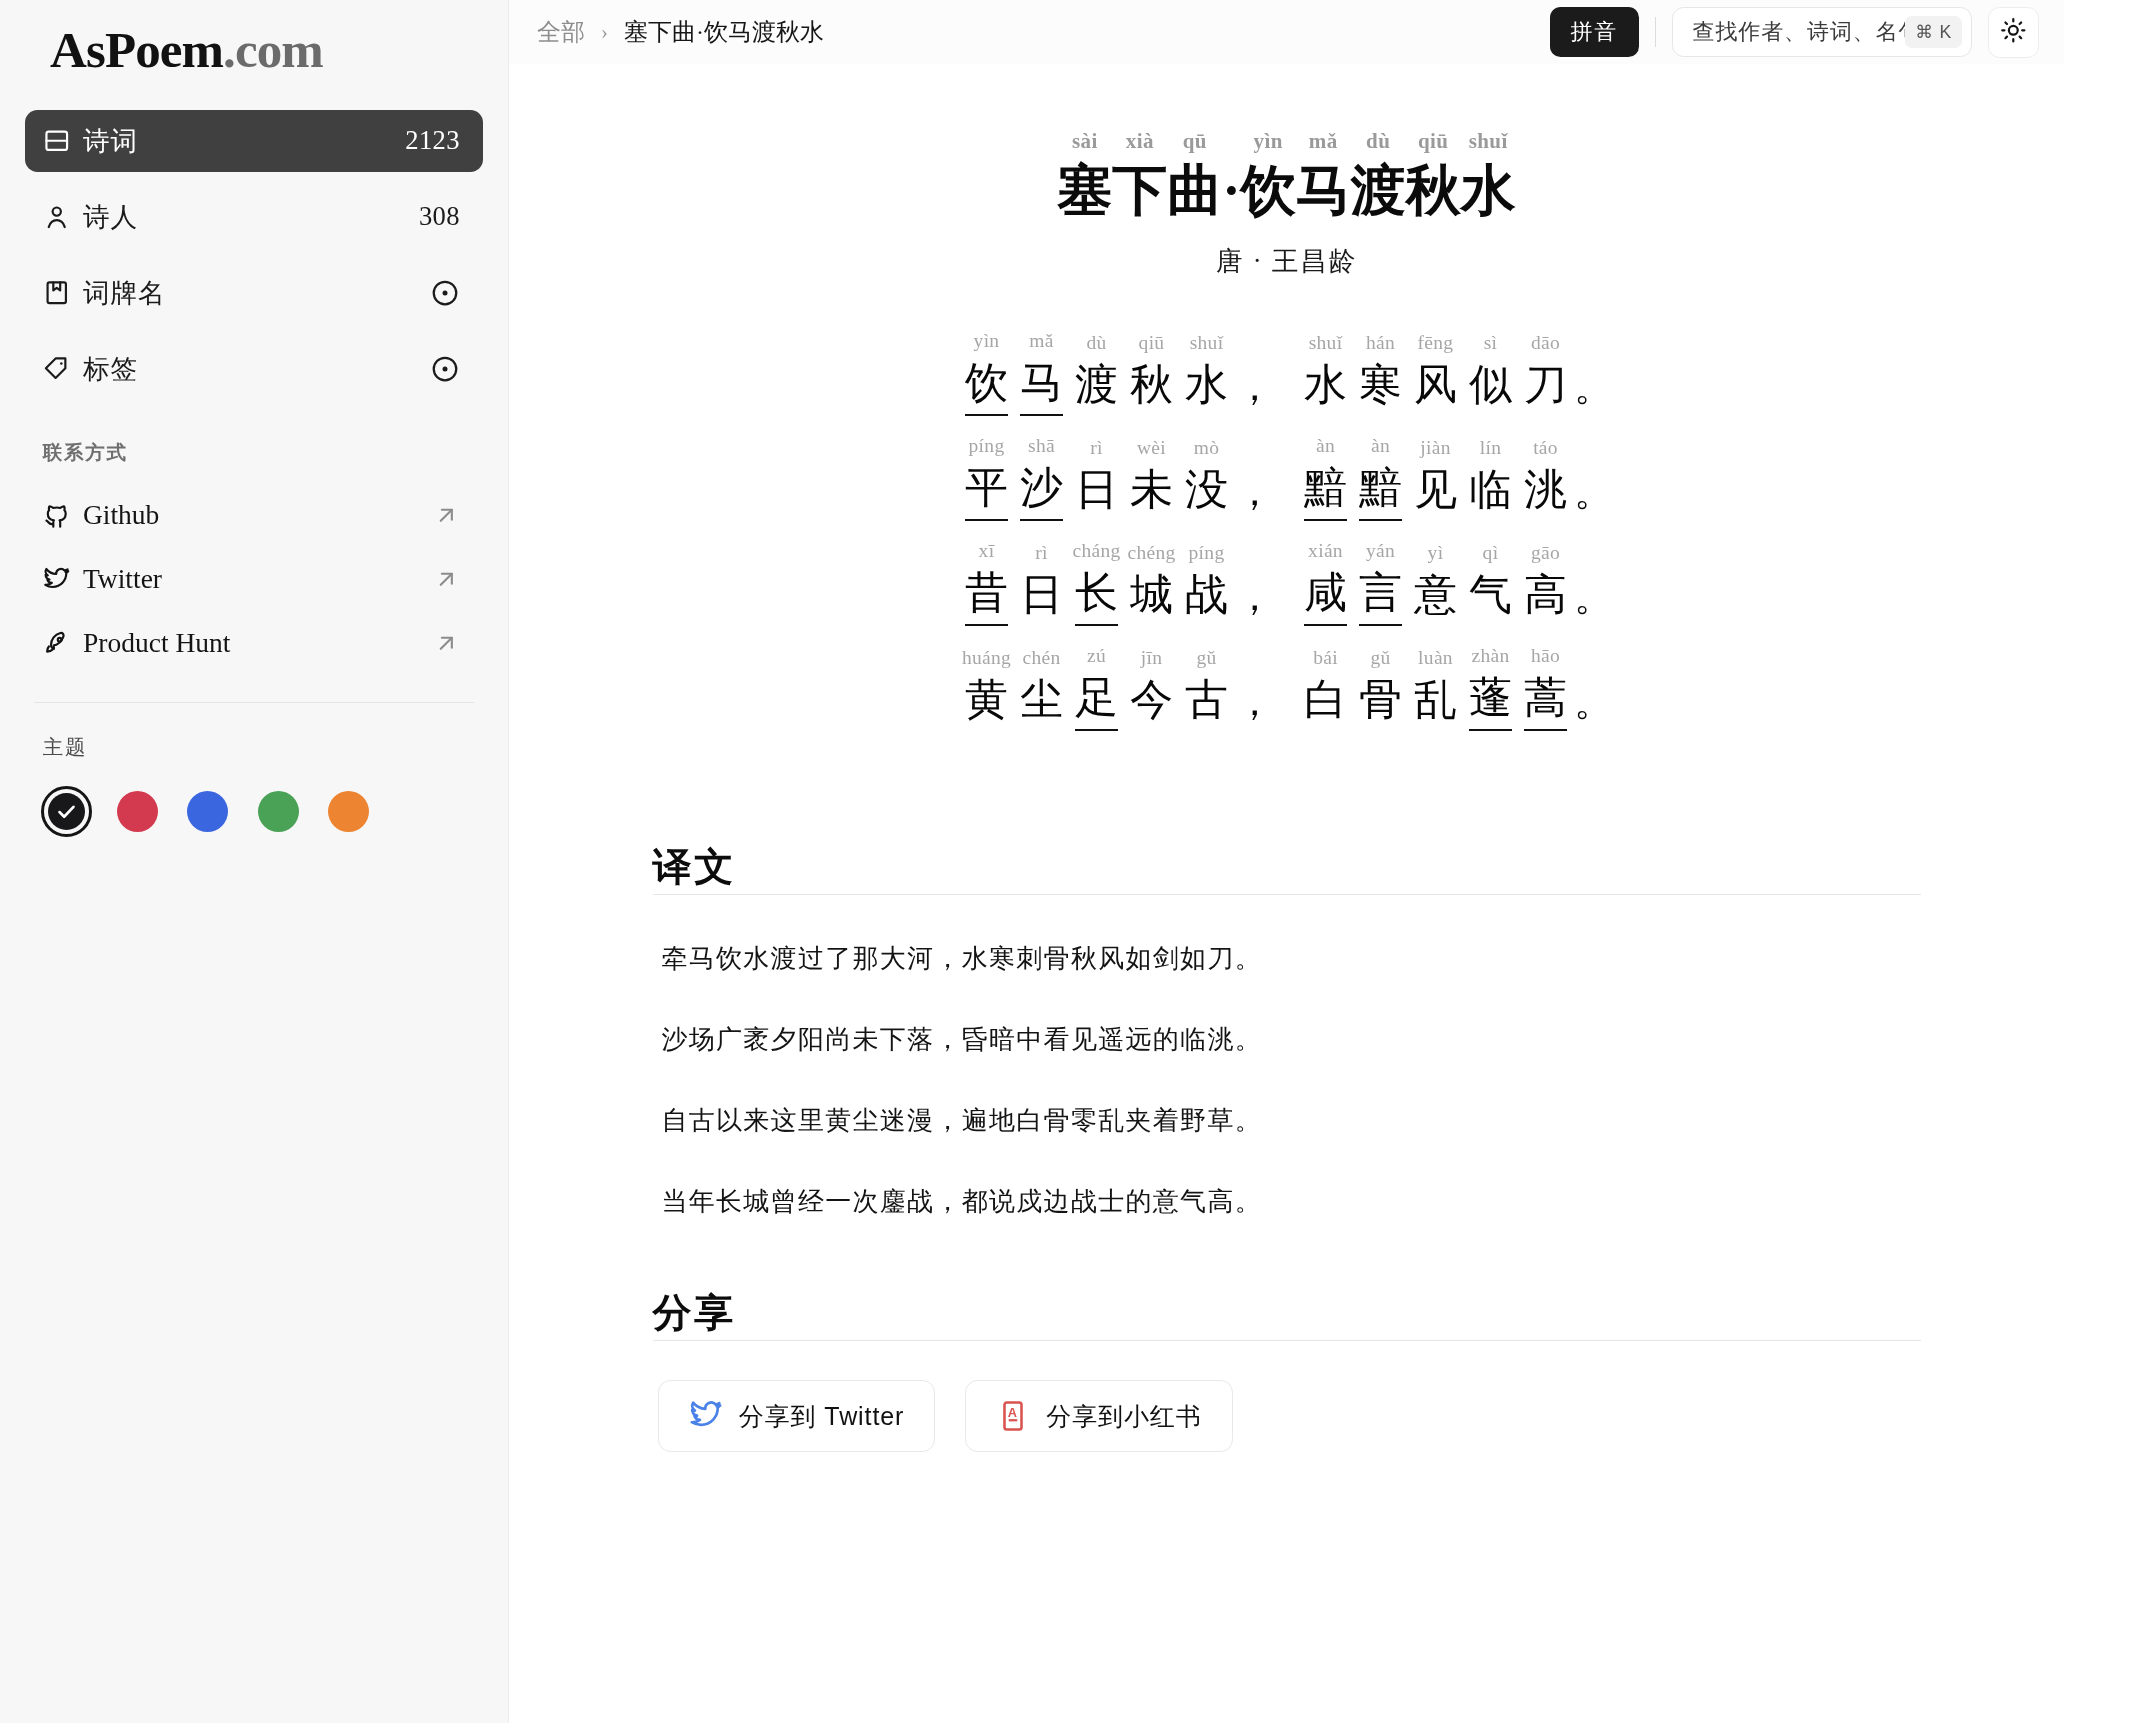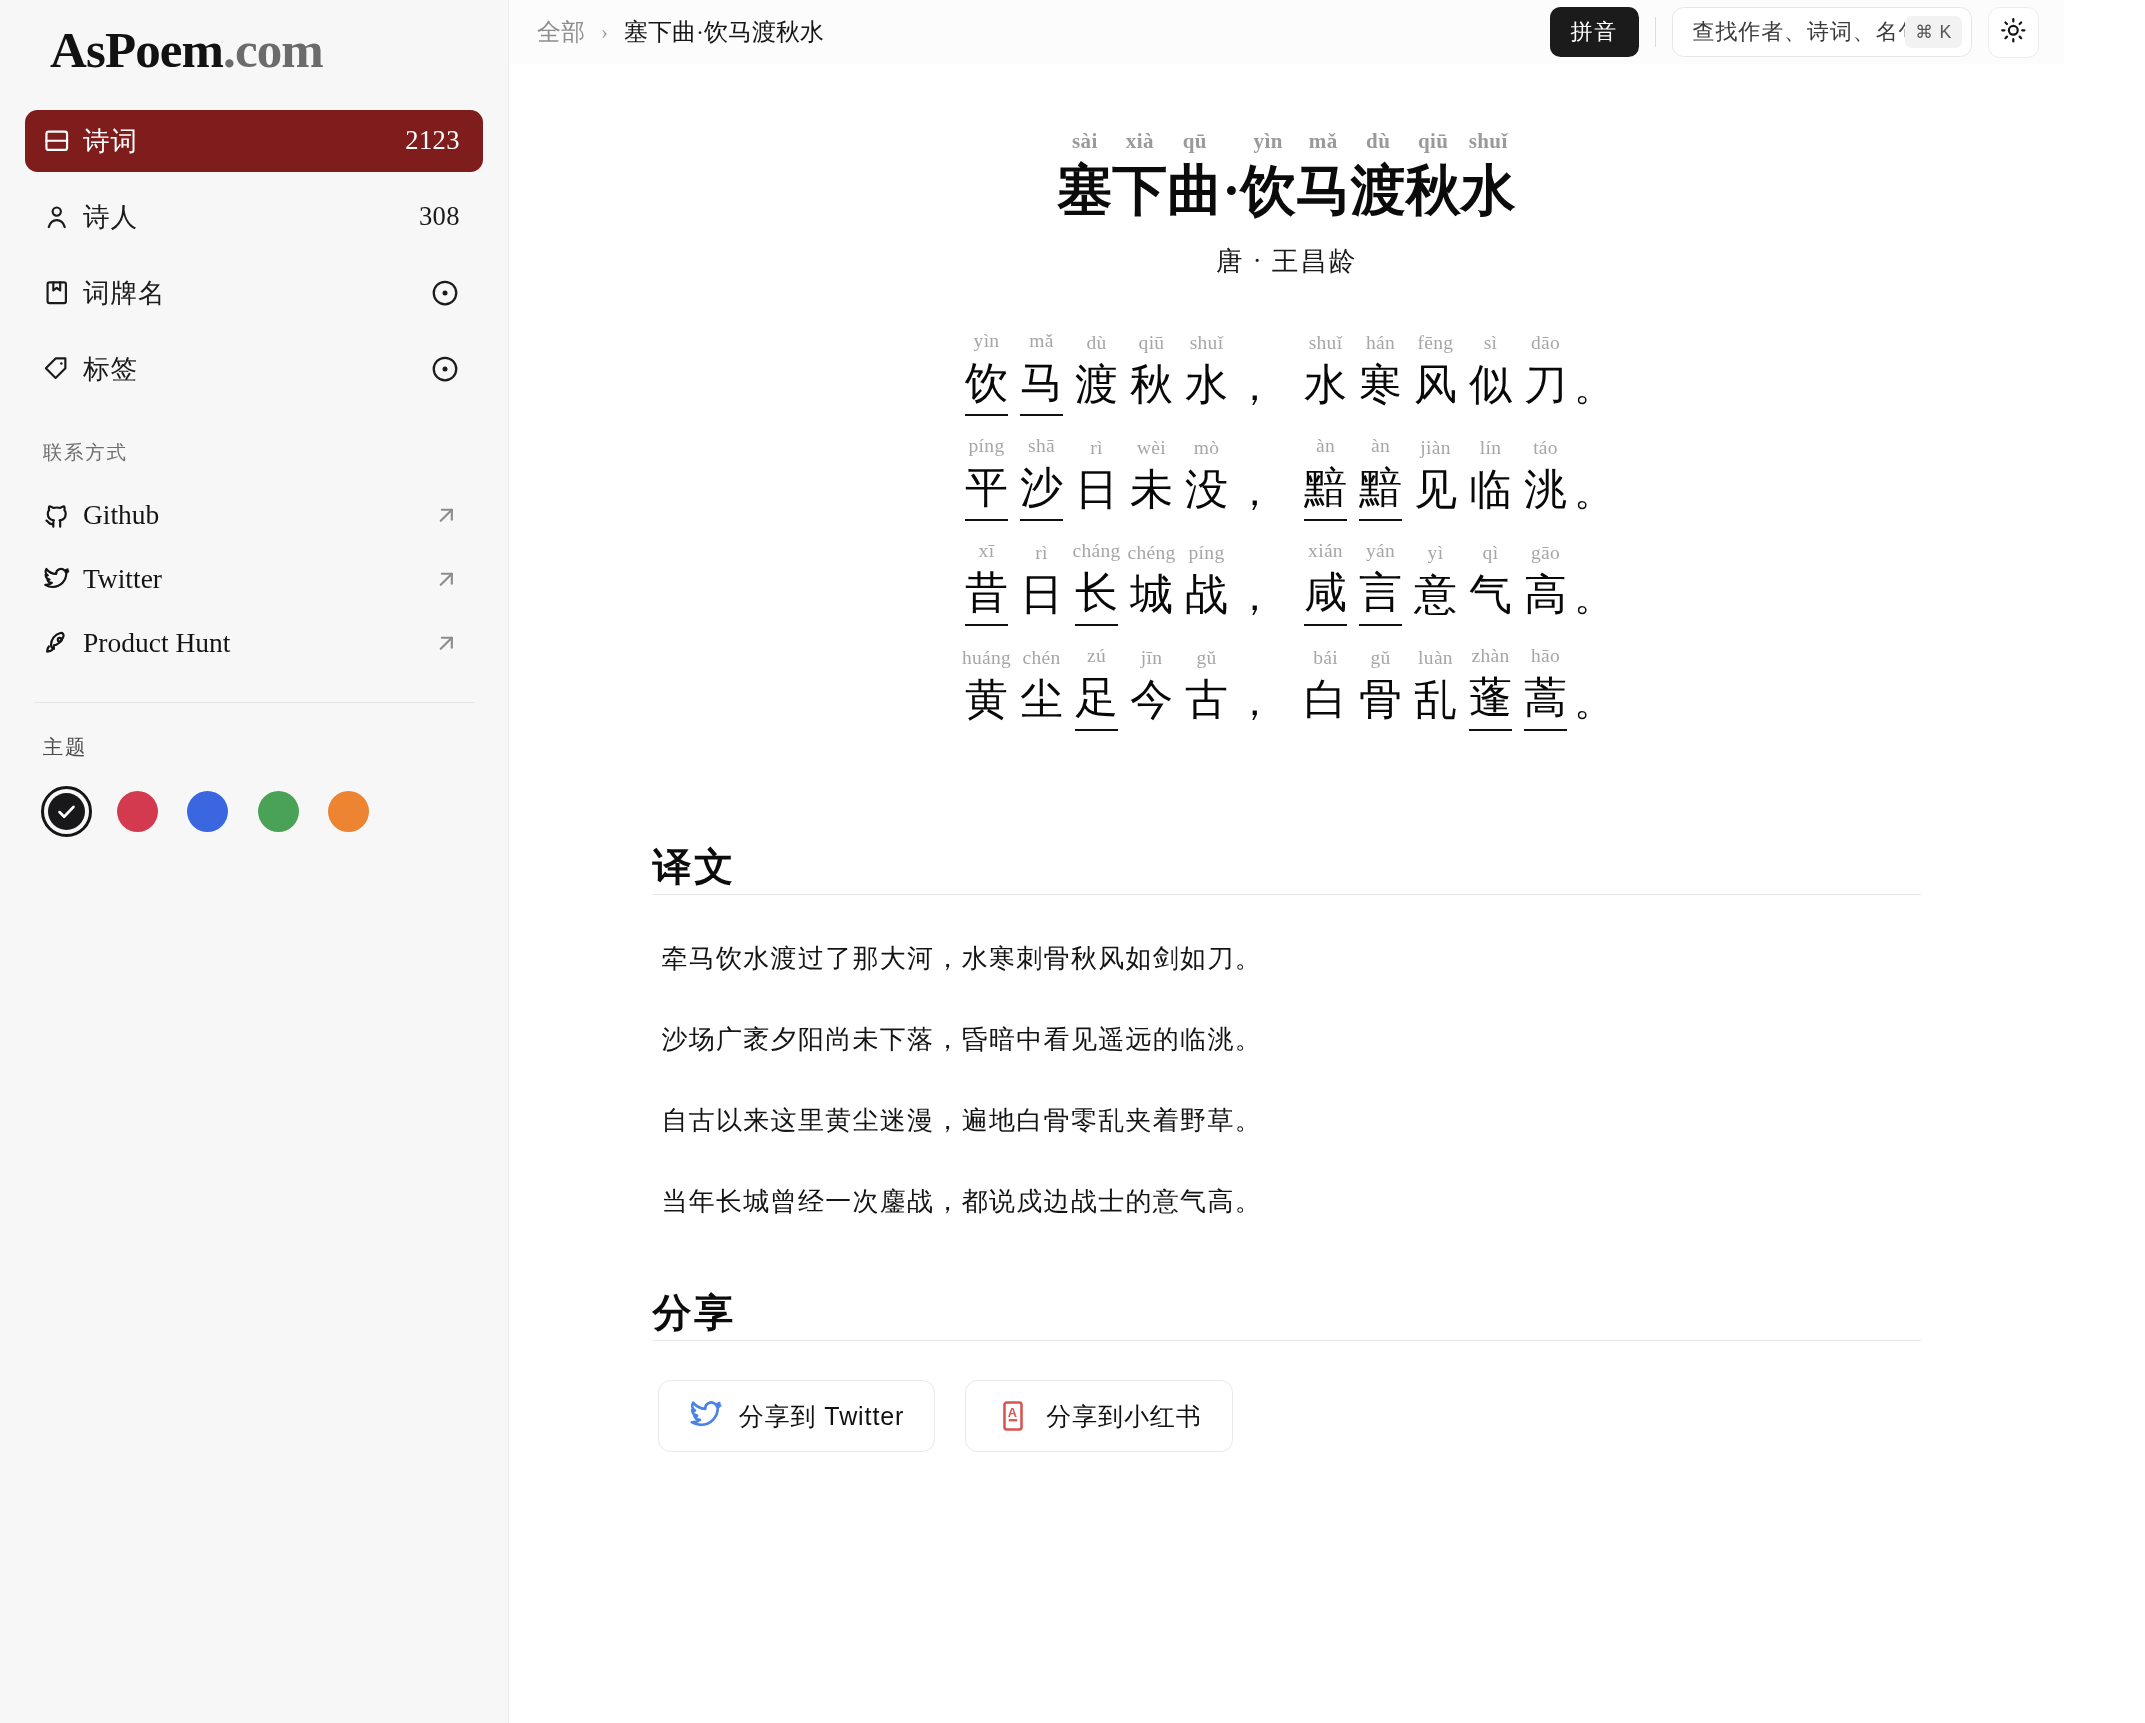--- a/index.html
+++ b/index.html
@@ -40,40 +40,41 @@
   .nav { margin-top: 10.6px; }
   .nav-item {
     display: flex; align-items: center;
     height: 62px;
     border-radius: 12.4px;
     padding: 0 23px 0 17.7px;
     margin-bottom: 14px;
     color: #1b1b1b;
     cursor: pointer;
   }
-  .nav-item.active { background: #7f1d1d; color: #ffffff; }
+  .nav-item.active { background: #404040; color: #ffffff; }
   .nav-ico { width: 35px; flex: 0 0 35px; display: flex; align-items: center; }
   .nav-ico svg { width: 27.5px; height: 27.5px; display: block; }
   .nav-label {
     flex: 1;
     font-size: 26.6px;
     letter-spacing: 0.9px;
     padding-left: 5.3px;
   }
   .nav-count { font-size: 26.6px; font-weight: 400; letter-spacing: 0.4px; }
   .nav-dot { width: 30px; height: 30px; display: flex; align-items: center; justify-content: center; }
   .nav-dot svg { width: 30px; height: 30px; }
 
   .section-title {
     margin-top: 39px;
     padding-left: 17.7px;
     font-size: 19.5px;
     color: #6f6f6f;
     letter-spacing: 1.8px;
     margin-bottom: 17.7px;
+    font-weight: bold;
   }
   .link-item {
     display: flex; align-items: center;
     height: 64px;
     padding: 0 23px 0 17.7px;
     border-radius: 12.4px;
     color: #141414;
     cursor: pointer;
   }
   .link-item .nav-label { font-size: 27.5px; letter-spacing: 0; }

